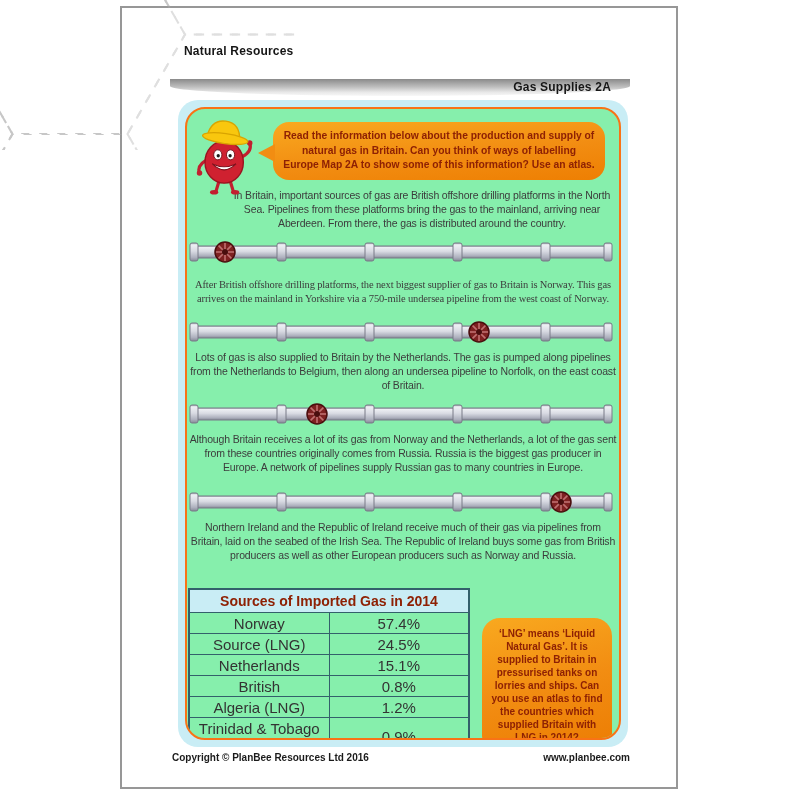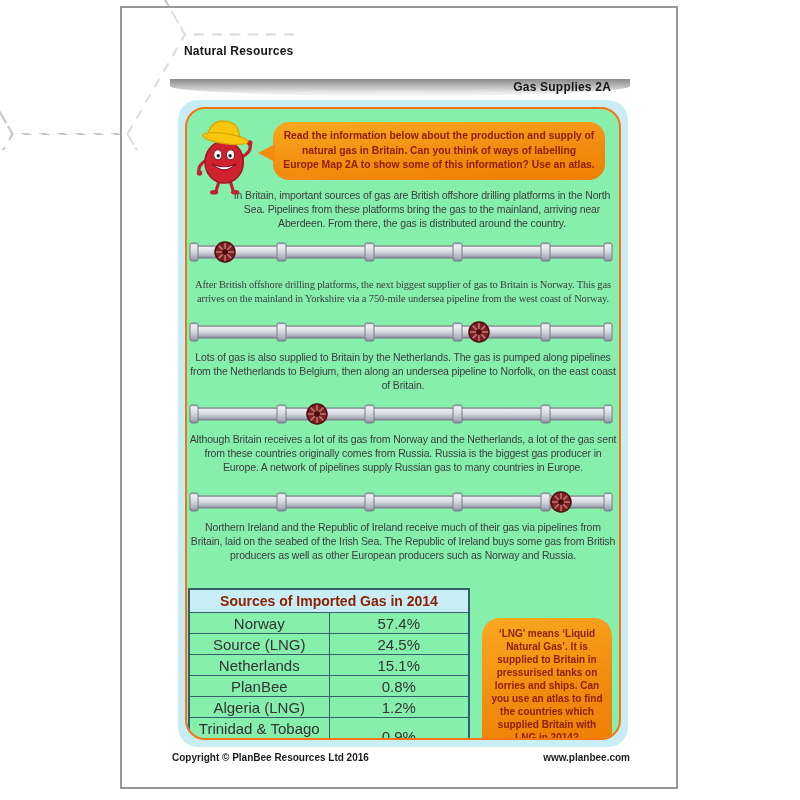--- a/index.html
+++ b/index.html
@@ -236,21 +236,21 @@
             </tr>
         <tr>
           <td class="c1">Source (LNG)</td>
           <td>24.5%</td>
             </tr>
         <tr>
           <td class="c1">Netherlands</td>
           <td>15.1%</td>
             </tr>
         <tr>
-          <td class="c1">PlanBee</td>
+          <td class="c1">British</td>
           <td>0.8%</td>
             </tr>
         <tr>
           <td class="c1">Algeria (LNG)</td>
           <td>1.2%</td>
             </tr>
         <tr>
           <td class="c1">Trinidad &amp; Tobago (LNG)</td>
           <td>0.9%</td>
             </tr>

